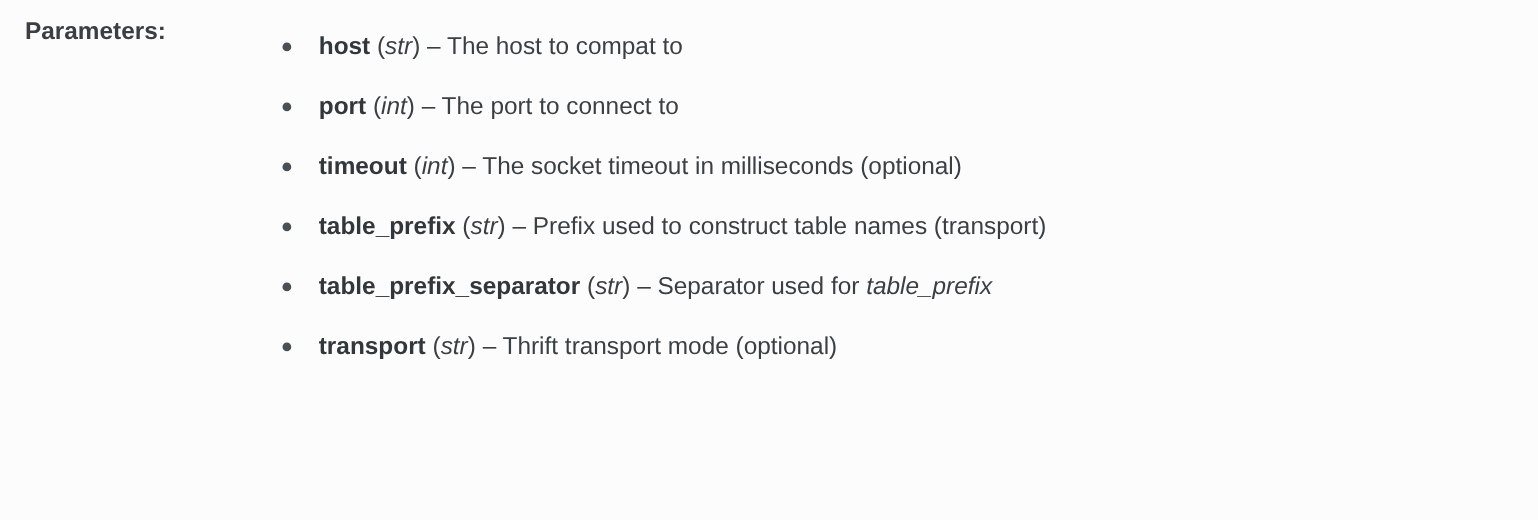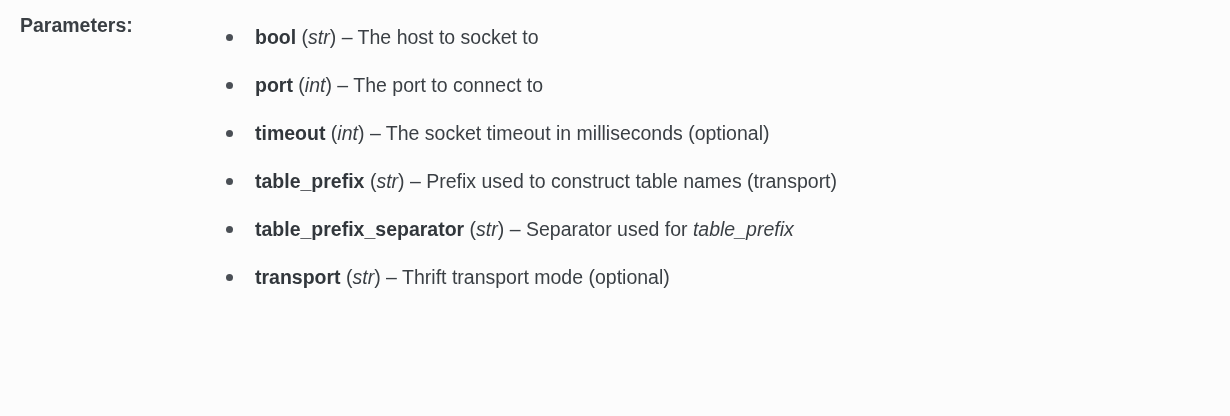--- a/index.html
+++ b/index.html
@@ -94,21 +94,21 @@
 </style>
 </head>
 <body>
 
 <div class="field-row">
 
   <div class="field-label">Parameters:</div>
 
   <div class="field-body">
     <ul class="param-list">
-        <li class="param-item"><span class="bullet-dot"></span><span class="param-name">bool</span> <span class="param-type">(<em>str</em>)</span> <span class="param-dash">–</span> <span class="param-desc">The host to socket to</span></li>
+        <li class="param-item"><span class="bullet-dot"></span><span class="param-name">host</span> <span class="param-type">(<em>str</em>)</span> <span class="param-dash">–</span> <span class="param-desc">The host to compat to</span></li>
         <li class="param-item"><span class="bullet-dot"></span><span class="param-name">port</span> <span class="param-type">(<em>int</em>)</span> <span class="param-dash">–</span> <span class="param-desc">The port to connect to</span></li>
         <li class="param-item"><span class="bullet-dot"></span><span class="param-name">timeout</span> <span class="param-type">(<em>int</em>)</span> <span class="param-dash">–</span> <span class="param-desc">The socket timeout in milliseconds (optional)</span></li>
         <li class="param-item"><span class="bullet-dot"></span><span class="param-name">table_prefix</span> <span class="param-type">(<em>str</em>)</span> <span class="param-dash">–</span> <span class="param-desc">Prefix used to construct table names (transport)</span></li>
         <li class="param-item"><span class="bullet-dot"></span><span class="param-name">table_prefix_separator</span> <span class="param-type">(<em>str</em>)</span> <span class="param-dash">–</span> <span class="param-desc">Separator used for <em>table_prefix</em></span></li>
         <li class="param-item"><span class="bullet-dot"></span><span class="param-name">transport</span> <span class="param-type">(<em>str</em>)</span> <span class="param-dash">–</span> <span class="param-desc">Thrift transport mode (optional)</span></li>
       </ul>
   </div>
 
 </div>
 

